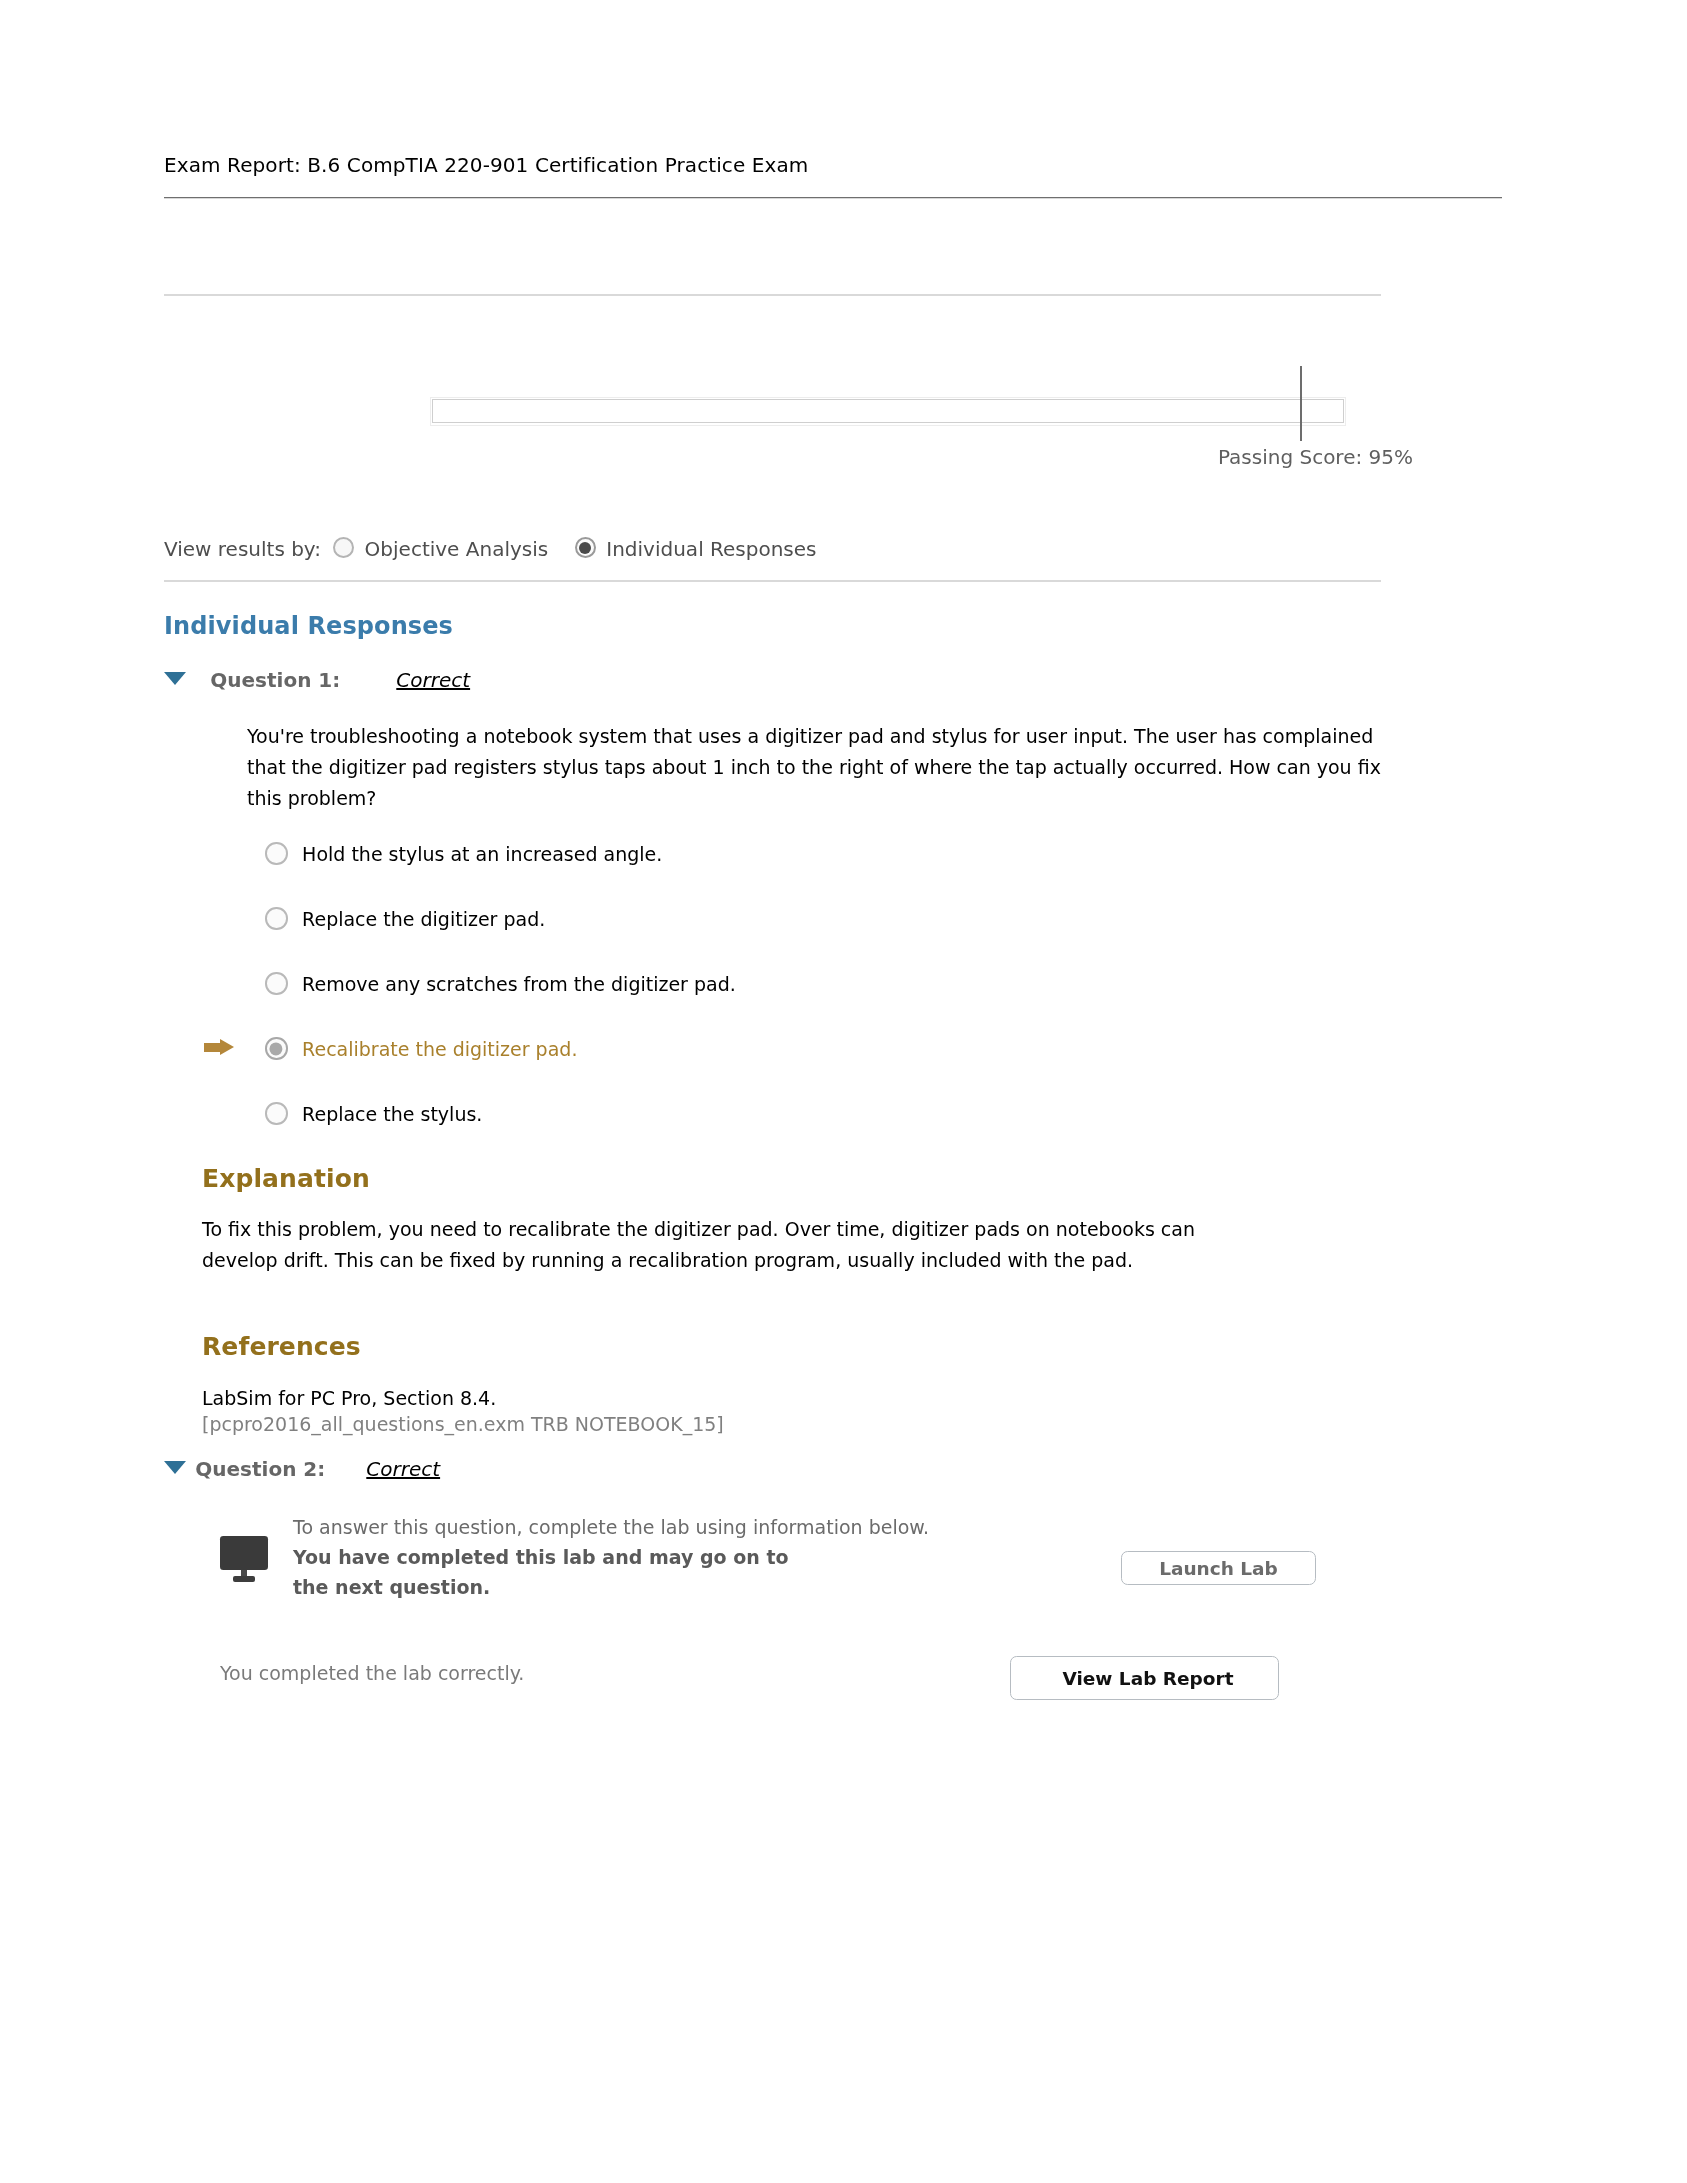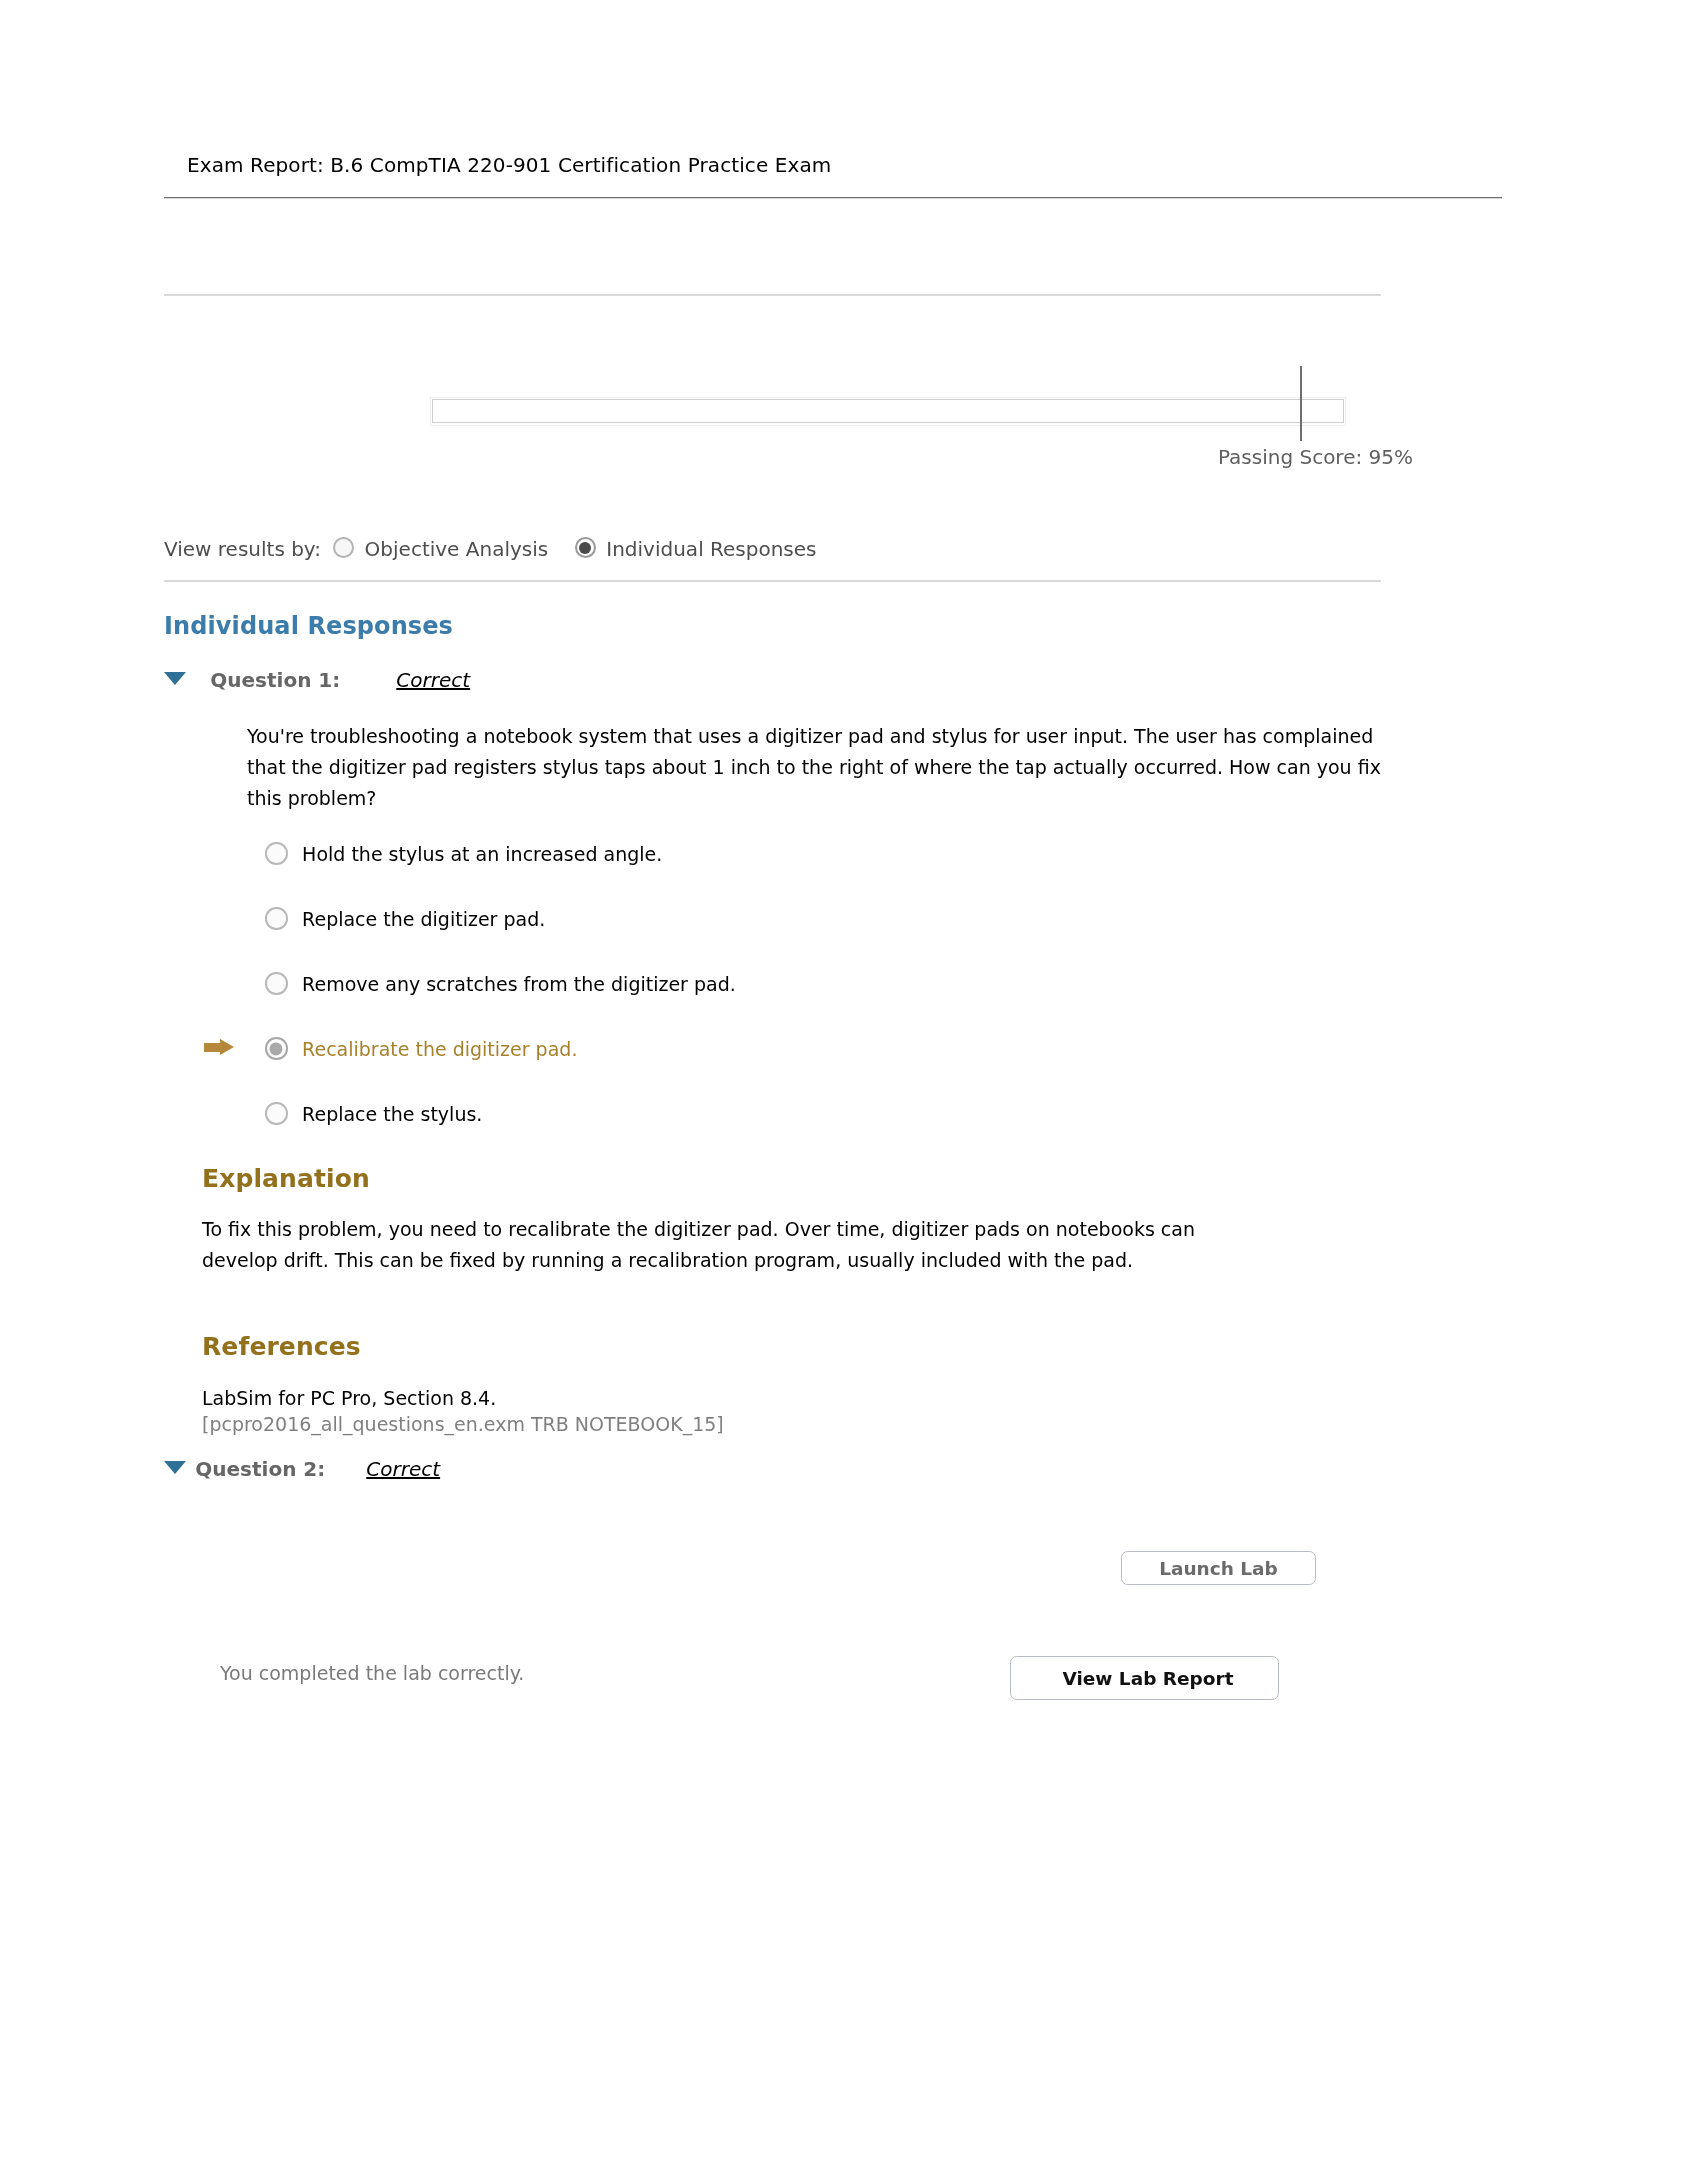--- a/index.html
+++ b/index.html
@@ -21,21 +21,20 @@
 
   
   .report-title {
     position: absolute;
     left: 164px;
     top: 153px;
     font-size: 20px;
     color: #000000;
     letter-spacing: 0.1px;
     white-space: nowrap;
-    margin-left: 23px;
   }
   .title-rule {
     position: absolute;
     left: 164px;
     top: 197px;
     width: 1338px;
     height: 2px;
     background: #6f6f6f;
     border-bottom: 1.3px solid #d8d8d8;
   }
@@ -413,20 +412,31 @@
   <div class="gold-heading" style="left:202px; top:1332px;text-align:right;">References</div>
   <div class="body-text" style="left:202px; top:1383px; width:1065px;">LabSim for PC Pro, Section 8.4.</div>
   <div class="ref-id" style="left:202px; top:1413px;">[pcpro2016_all_questions_en.exm TRB NOTEBOOK_15]</div>
 
   <div class="q-header" style="left:164px; top:1457px;">
     <span class="q-caret"></span>
     <span class="q-label">Question 2:</span>
     <span class="q-status">Correct</span>
   </div>
 
+  <div class="lab-block" style="left:220px; top:1512px; width:1138px; height:99px;">
+    <span class="monitor-icon">
+      <span class="screen-frame"><span class="screen"></span></span>
+      <span class="neck"></span>
+      <span class="base"></span>
+    </span>
+    <div class="lab-lines">
+      <div class="lab-line-1">To answer this question, complete the lab using information below.</div>
+      <div class="lab-line-2">You have completed this lab and may go on to the next question.</div>
+    </div>
+  </div>
 
   <div class="btn btn-launch" style="left:1121px; top:1551px; width:195px; height:34px;">Launch Lab</div>
 
   <div class="lab-status" style="left:220px; top:1662px;">You completed the lab correctly.</div>
 
   <div class="btn btn-view" style="left:1010px; top:1656px; width:269px; height:44px;padding-left:7px;">View Lab Report</div>
 
 </div>
 
 

